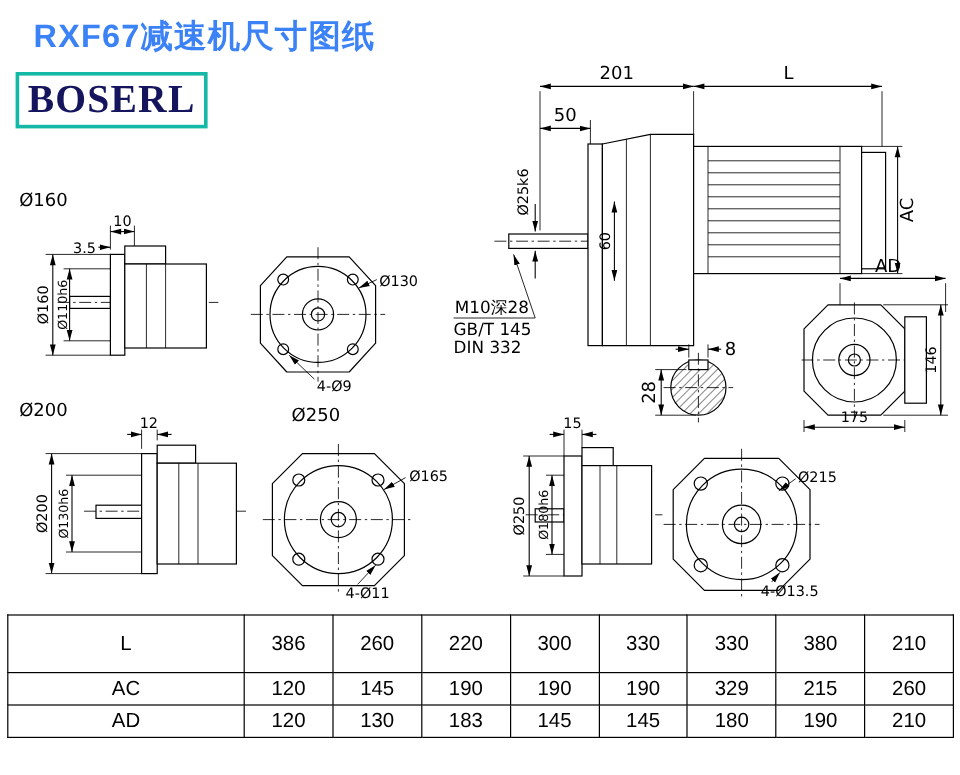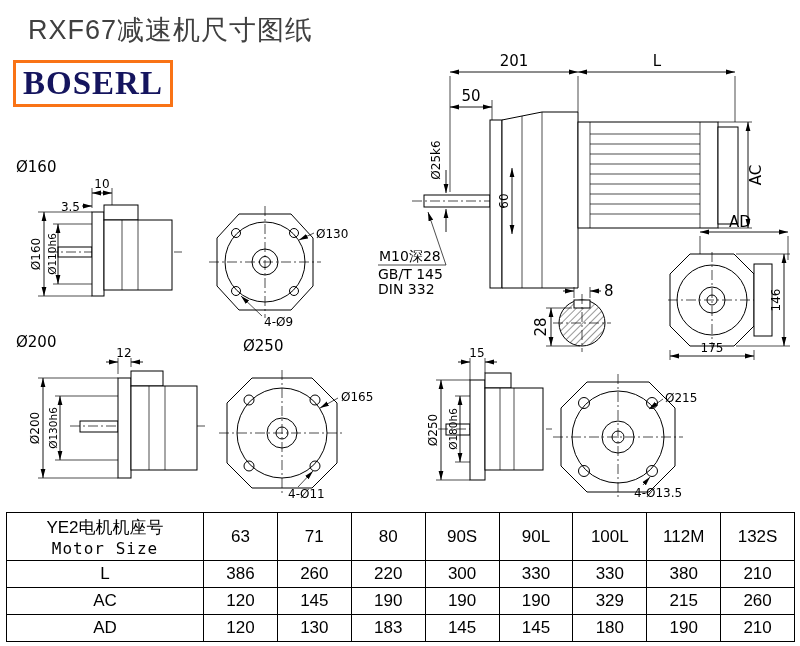--- a/index.html
+++ b/index.html
@@ -1,20 +1,20 @@
 <!DOCTYPE html>
 <html><head>
 <meta charset="utf-8">
 <style>
   * { margin:0; padding:0; box-sizing:border-box; }
   html,body { width:800px; height:646px; }
   body { position:relative; background:#fff; font-family:"Liberation Sans","DejaVu Sans",sans-serif; overflow:hidden; }
 
-  .title { position:absolute; left:28px; top:12px; font-size:27px; font-weight:normal; color:#404040; letter-spacing:1px; }
-  .logo { position:absolute; left:13px; top:60px; width:160px; height:47px; border:3px solid #f97316; display:flex; align-items:center; justify-content:center; background:#fff; }
+  .title { position:absolute; left:28px; top:12px; font-size:27px; font-weight:bold; color:#3b82f6; letter-spacing:1px; }
+  .logo { position:absolute; left:13px; top:60px; width:160px; height:47px; border:3px solid #14b8a6; display:flex; align-items:center; justify-content:center; background:#fff; }
   .logo span { font-family:"Liberation Serif","DejaVu Serif",serif; font-weight:bold; font-size:33px; color:#15155e; letter-spacing:1px; }
 
   svg.sheet { position:absolute; left:0; top:0; }
   svg text { font-family:"DejaVu Sans",sans-serif; font-size:14px; fill:#000; }
   .f15 { font-size:15px; } .f12 { font-size:12px; } .r10 { font-size:10.5px; }
   .tl  { stroke:#000; stroke-width:1; fill:none; }
   .w   { fill:#fff; }
   .el  { stroke:#000; stroke-width:0.7; fill:none; }
   .dim { stroke:#000; stroke-width:0.9; fill:none; }
   .cl  { stroke:#000; stroke-width:0.7; fill:none; stroke-dasharray:10 3 2 3; }
@@ -267,34 +267,20 @@
     <col>
       <col>
       <col>
       <col>
       <col>
       <col>
       <col>
       <col>
   </colgroup>
   <tbody>
-    <tr>
-      <td>
-        <div>YE2电机机座号</div>
-        <div class="mono">Motor Size</div>
-      </td>
-      <td>63</td>
-      <td>71</td>
-      <td>80</td>
-      <td>90S</td>
-      <td>90L</td>
-      <td>100L</td>
-      <td>112M</td>
-      <td>132S</td>
-    </tr>
     <tr>
       <td>L</td>
       <td>386</td>
       <td>260</td>
       <td>220</td>
       <td>300</td>
       <td>330</td>
       <td>330</td>
       <td>380</td>
       <td>210</td>

